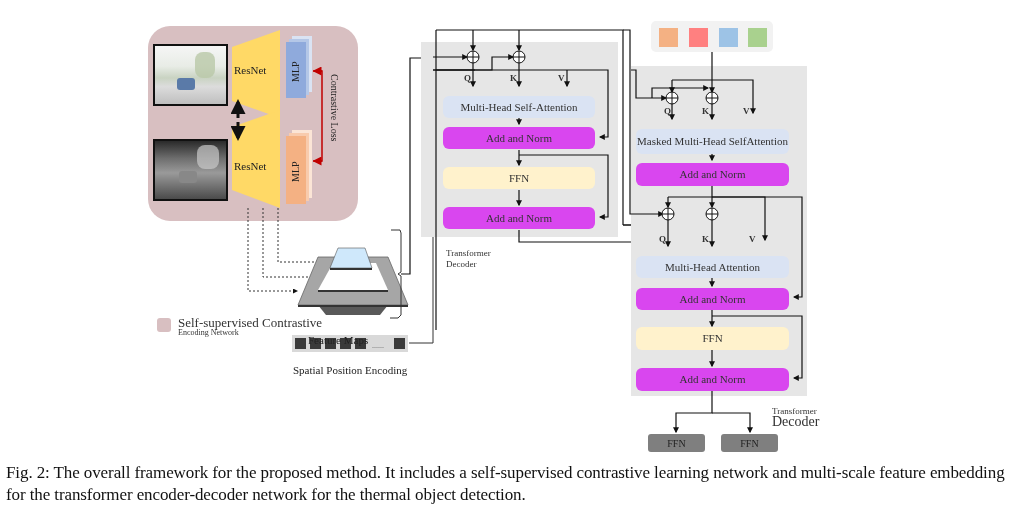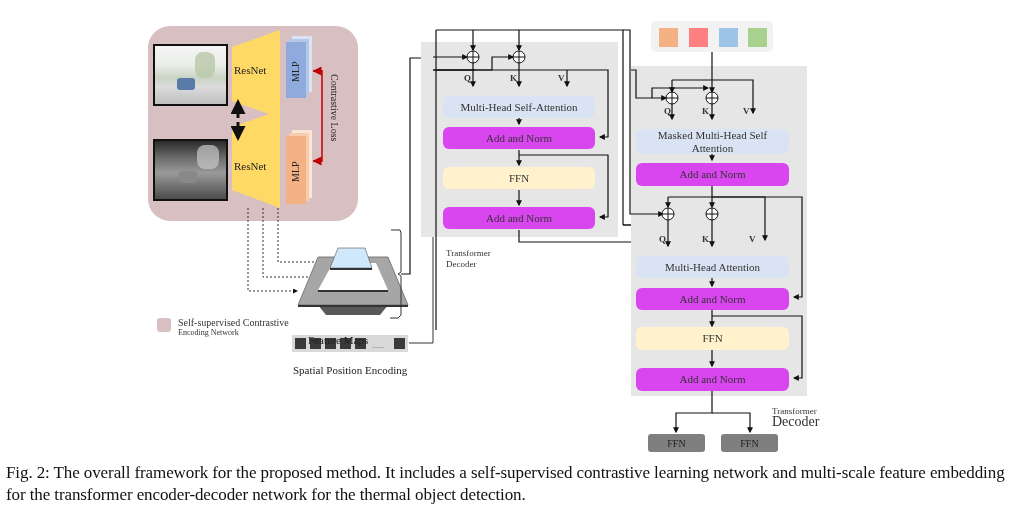--- a/index.html
+++ b/index.html
@@ -164,21 +164,21 @@
   <polyline points="712,413 750,413 750,432" fill="none" stroke="#111" stroke-width="1.2" marker-end="url(#arrSm)"></polyline>
 </svg>
 
 <div class="abs" style="left:234px;top:64px;font-size:11px;">ResNet</div>
 <div class="abs" style="left:234px;top:160px;font-size:11px;">ResNet</div>
 <div class="abs" style="left:283px;top:64px;font-size:10px;transform:rotate(-90deg);transform-origin:left top;top:82px;left:290px;">MLP</div>
 <div class="abs" style="font-size:10px;transform:rotate(-90deg);transform-origin:left top;top:182px;left:290px;">MLP</div>
 <div class="abs" style="font-size:10px;transform:rotate(90deg);transform-origin:left top;top:74px;left:340px;white-space:nowrap;">Contrastive Loss</div>
 
 <div class="abs" style="left:157px;top:318px;width:14px;height:14px;background:#d8bfc1;border-radius:3px;"></div>
-<div class="label-small" style="left:178px;top:317px;font-size:10px;">Self-supervised Contrastive</div>
+<div class="label-small" style="left:178px;top:317px;font-size:13px;">Self-supervised Contrastive</div>
 <div class="label-small" style="left:178px;top:327px;font-size:8px;">Encoding Network</div>
 
 <div class="abs" style="left:308px;top:314px;font-size:11px;margin-top:20px;">Feature Maps</div>
 <div class="abs" style="left:293px;top:364px;font-size:11px;">Spatial Position Encoding</div>
 
 <div class="qkv" style="left:464px;top:73px;">Q</div>
 <div class="qkv" style="left:510px;top:73px;">K</div>
 <div class="qkv" style="left:558px;top:73px;">V</div>
 <div class="block blue" style="left:443px;top:88px;width:152px;height:22px;">Multi-Head Self-Attention</div>
 <div class="block green" style="left:443px;top:127px;width:152px;height:22px;">Add and Norm</div>
@@ -188,21 +188,21 @@
 <div class="label-small" style="left:446px;top:258px;font-size:9px;">Decoder</div>
 
 <div class="abs" style="left:659px;top:28px;width:19px;height:19px;background:#f4b183;"></div>
 <div class="abs" style="left:689px;top:28px;width:19px;height:19px;background:#ff8080;"></div>
 <div class="abs" style="left:719px;top:28px;width:19px;height:19px;background:#9dc3e6;"></div>
 <div class="abs" style="left:748px;top:28px;width:19px;height:19px;background:#a9d18e;"></div>
 
 <div class="qkv" style="left:664px;top:106px;">Q</div>
 <div class="qkv" style="left:702px;top:106px;">K</div>
 <div class="qkv" style="left:743px;top:106px;">V</div>
-<div class="block blue" style="left:636px;top:121px;width:153px;height:25px;flex-direction:column;">
+<div class="block blue" style="left:636px;top:121px;width:153px;height:25px;flex-direction:row;">
   <span>Masked Multi-Head Self</span>
   <span>Attention</span>
 </div>
 <div class="block green" style="left:636px;top:163px;width:153px;height:23px;">Add and Norm</div>
 
 <div class="qkv" style="left:659px;top:234px;">Q</div>
 <div class="qkv" style="left:702px;top:234px;">K</div>
 <div class="qkv" style="left:749px;top:234px;">V</div>
 <div class="block blue" style="left:636px;top:248px;width:153px;height:22px;">Multi-Head Attention</div>
 <div class="block green" style="left:636px;top:288px;width:153px;height:22px;">Add and Norm</div>

